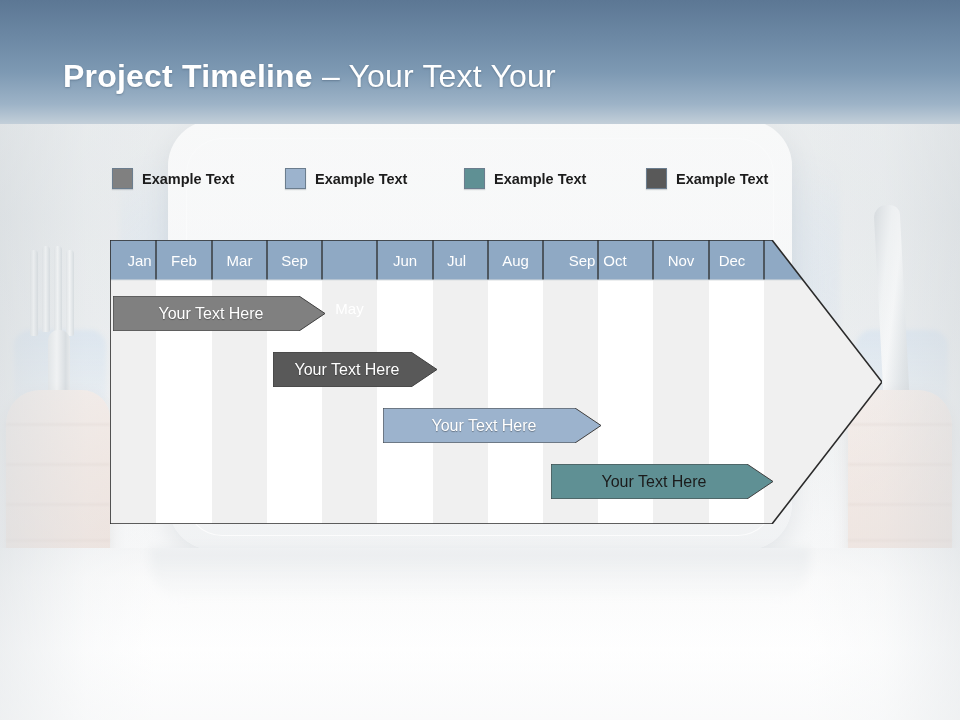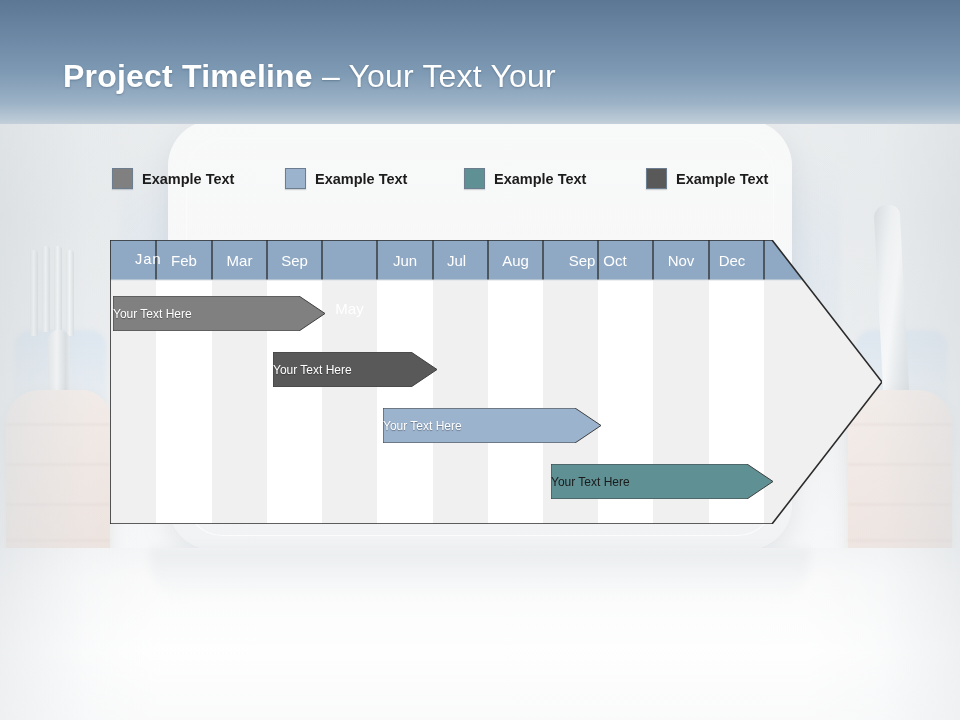--- a/index.html
+++ b/index.html
@@ -152,21 +152,21 @@
     pointer-events:none;
   }
 
   
   .bar {
     position:absolute; height:35px;
     display:flex; align-items:center;
   }
   .bar svg { position:absolute; left:0; top:0; }
   .bar-label {
-    position:relative; width:100%; text-align:left; font-size:12px;
+    position:relative; width:100%; text-align:center; font-size:16px;
     padding-right:16px; white-space:nowrap;
   }
   .bar-label.light { color:#ffffff; text-shadow:0 1px 1px rgba(0,0,0,.35); }
   .bar-label.dark  { color:#1b1b1b; }
 </style>
 </head>
 <body>
 
 <div id="bg-photo">
   <div class="bg-base"></div>
@@ -267,21 +267,21 @@
         <line x1="378" y1="0" x2="378" y2="40" stroke="#2b2b2b" stroke-width="1.3"></line>
         <line x1="433" y1="0" x2="433" y2="40" stroke="#2b2b2b" stroke-width="1.3"></line>
         <line x1="488" y1="0" x2="488" y2="40" stroke="#2b2b2b" stroke-width="1.3"></line>
         <line x1="543" y1="0" x2="543" y2="40" stroke="#2b2b2b" stroke-width="1.3"></line>
         <line x1="599" y1="0" x2="599" y2="40" stroke="#2b2b2b" stroke-width="1.3"></line>
         <line x1="654" y1="0" x2="654" y2="40" stroke="#2b2b2b" stroke-width="1.3"></line>
         <line x1="0" y1="40" x2="772" y2="40" stroke="#d9dde0" stroke-width="1"></line>
       </g>
       <path d="M0,0 L662,0 L772,142 L662,284 L0,284 Z" fill="none" stroke="#2b2b2b" stroke-width="1.6"></path>
     </svg>
-<div class="col-label" style="left: 8px; width: 59px; font-family: Liberation Mono, monospace;">Jan</div>
+<div class="col-label" style="left: 0px; width: 59px;">Jan</div>
     <div class="col-label" style="left: 46px; width: 56px;">Feb</div>
     <div class="col-label" style="left: 102px; width: 55px;">Mar</div>
     <div class="col-label" style="left: 157px; width: 55px;">Sep</div>
     <div class="col-label" style="left: 212px; width: 55px; margin-top: 48px;">May</div>
     <div class="col-label" style="left: 267px; width: 56px;">Jun</div>
     <div class="col-label" style="left: 323px; width: 47px;">Jul</div>
     <div class="col-label" style="left: 378px; width: 55px;">Aug</div>
     <div class="col-label" style="left: 433px; width: 78px;">Sep</div>
     <div class="col-label" style="left: 488px; width: 34px;">Oct</div>
     <div class="col-label" style="left: 543px; width: 56px;">Nov</div>

